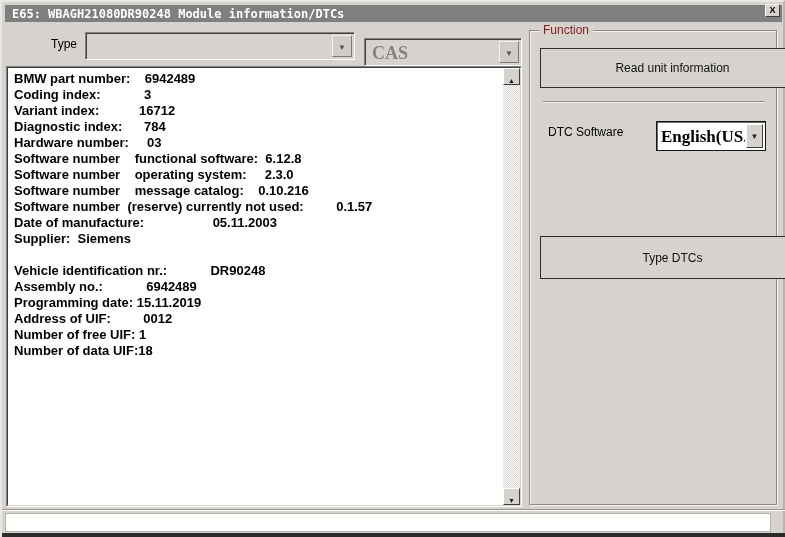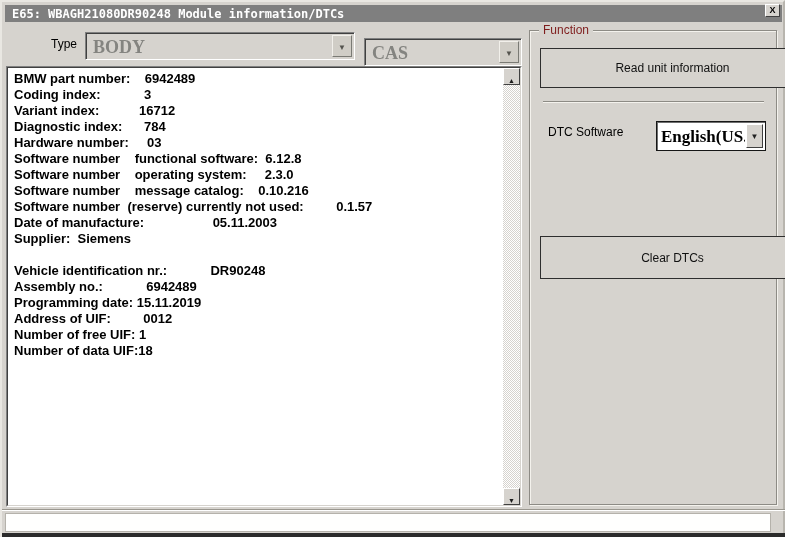--- a/index.html
+++ b/index.html
@@ -104,21 +104,20 @@
   <div class="titlebar">
     <span class="title">E65: WBAGH21080DR90248 Module information/DTCs</span>
   </div>
   <div class="close-btn">
     <span>X</span>
   </div>
 
   <div class="type-label">Type</div>
 
   <div class="combo combo-body">
-    <span class="combo-text">BODY</span>
     <span class="arrow-btn"><span>▼</span></span>
   </div>
 
   <div class="combo combo-cas">
     <span class="combo-text">CAS</span>
     <span class="arrow-btn"><span>▼</span></span>
   </div>
 
   <div class="textarea-outer">
     <div class="textarea-inner">
@@ -158,21 +157,21 @@
 
     <div class="dtc-label">DTC Software</div>
 
     <div class="dtc-combo">
       <span class="dtc-text">English(US.</span>
       <span class="arrow-btn"><span>▼</span></span>
     </div>
 
 
     <div class="fn-button btn-clear-dtcs">
-      <span>Clear DTCs</span>
+      <span>Type DTCs</span>
     </div>
   </div>
 
   <div class="bottom-ridge"></div>
   <div class="status-bar"></div>
   <div class="bottom-strip"></div>
 
 </div>
 
 </body></html>

